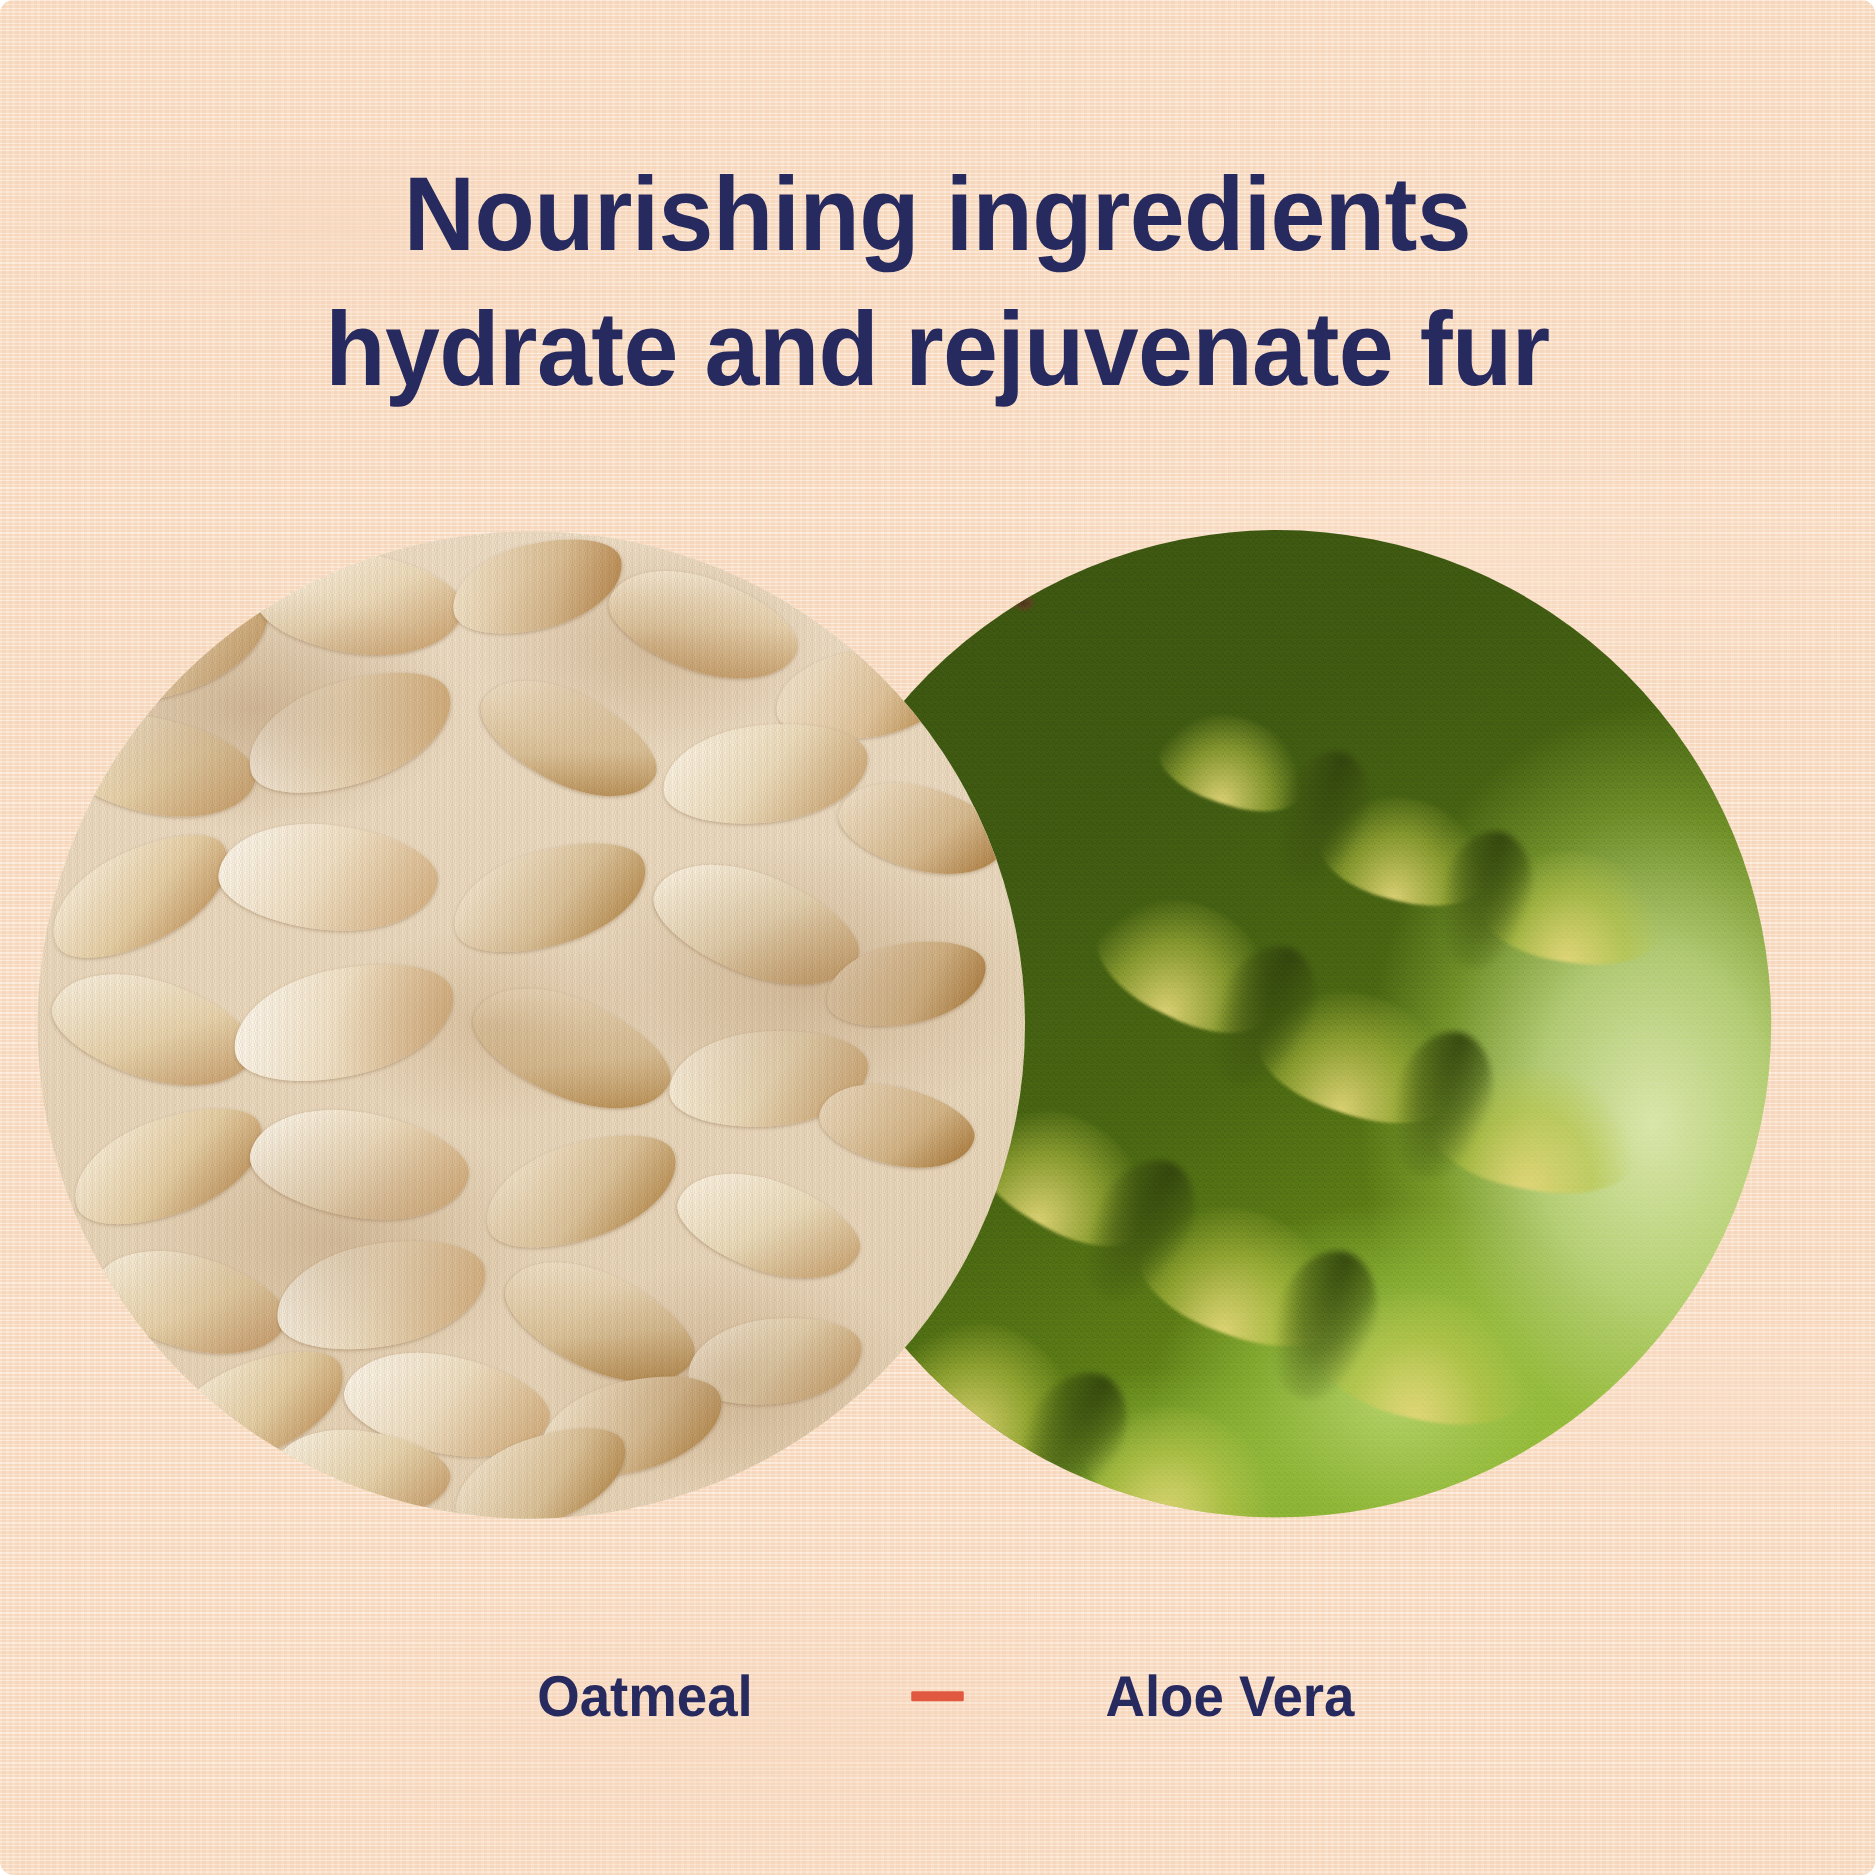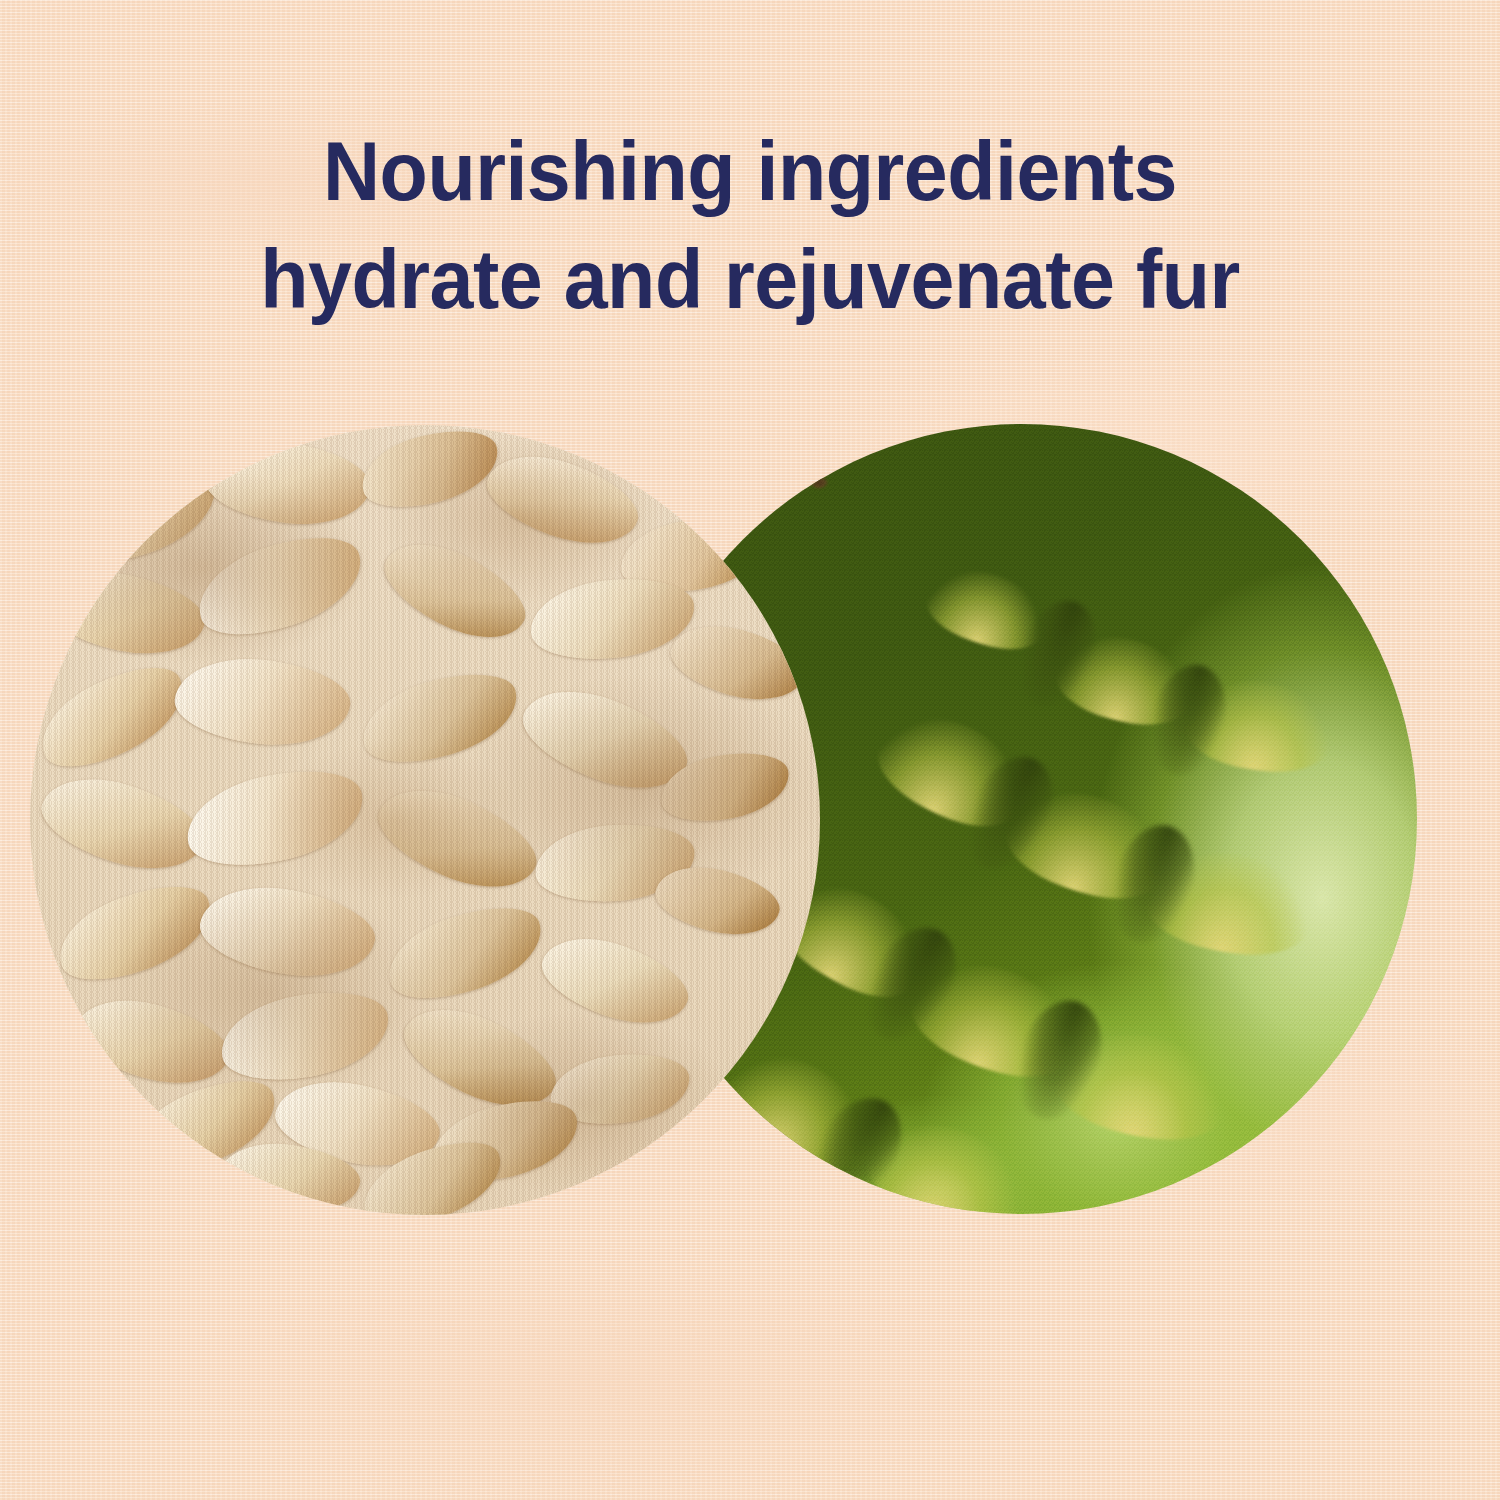--- a/index.html
+++ b/index.html
@@ -7,20 +7,21 @@
     padding: 0;
     background: #ffffff;
   }
   #canvas {
     position: relative;
     width: 1500px;
     height: 1500px;
     overflow: hidden;
     background: #fbdfc6;
     font-family: "Liberation Sans", sans-serif;
+    border-radius: 11px;
   }
   
   .texture-h {
     position: absolute;
     inset: 0;
     background-image: repeating-linear-gradient(
       to bottom,
       rgba(255,255,255,0.40) 0px,
       rgba(255,255,255,0.40) 1px,
       rgba(233,190,158,0.18) 1px,
@@ -276,14 +277,19 @@
 
       <div class="flake" style="left: 190px; top: 720px; width:140px; height:66px; transform:rotate(8deg); background:linear-gradient(130deg,#fdf8ec,#e9d7b1 54%,#c39762);"></div>
       <div class="flake" style="left: 330px; top: 725px; width:145px; height:68px; transform:rotate(-20deg); background:linear-gradient(144deg,#f7edd9,#ddc59c 57%,#ad7e3b);"></div>
 
       <div class="oat-shadow"></div>
       <div class="oat-speck"></div>
     </div>
 
   </div>
 
+  <div class="caption-row">
+    <div class="caption-label">Oatmeal</div>
+    <div class="caption-dash"></div>
+    <div class="caption-label">Aloe Vera</div>
+  </div>
 
 </div>
 
 </body></html>

